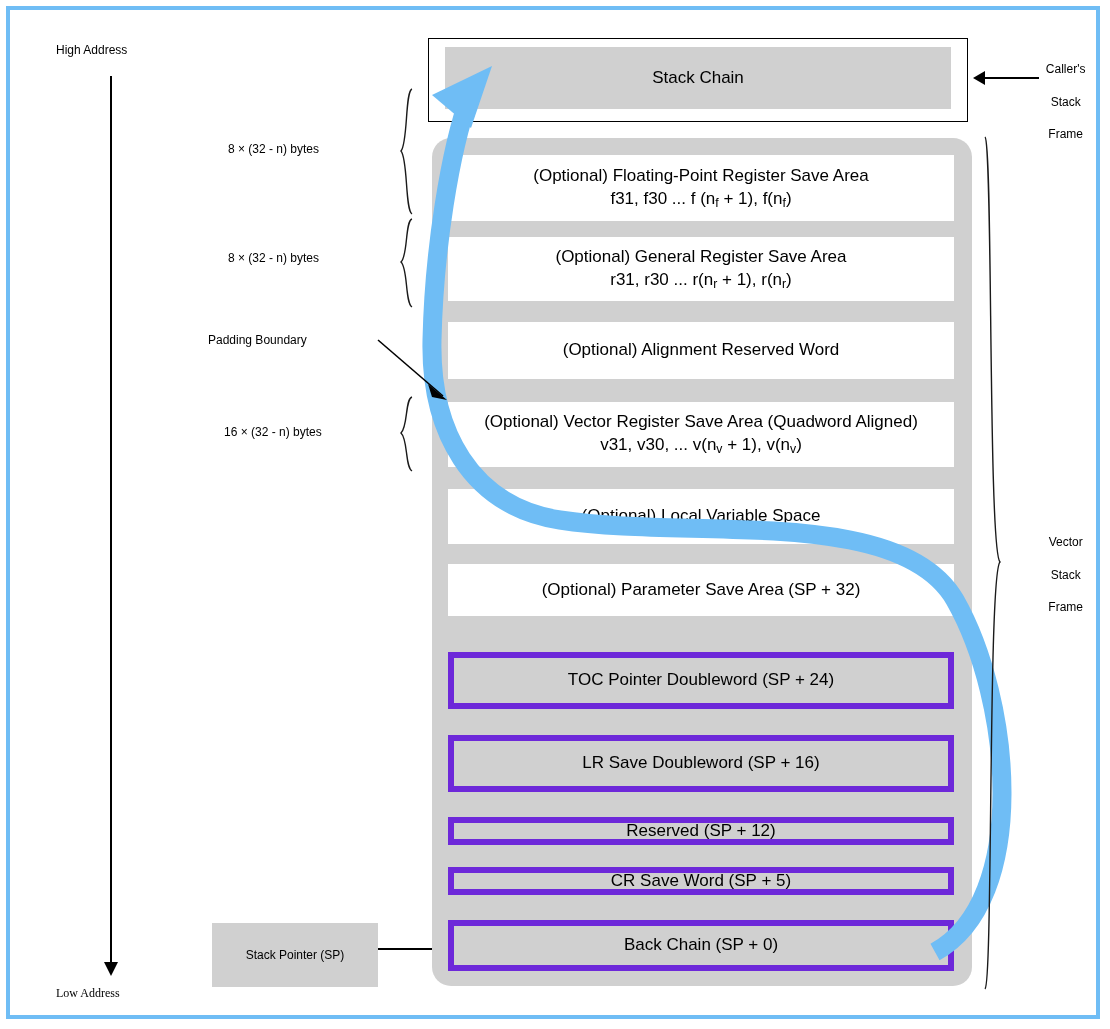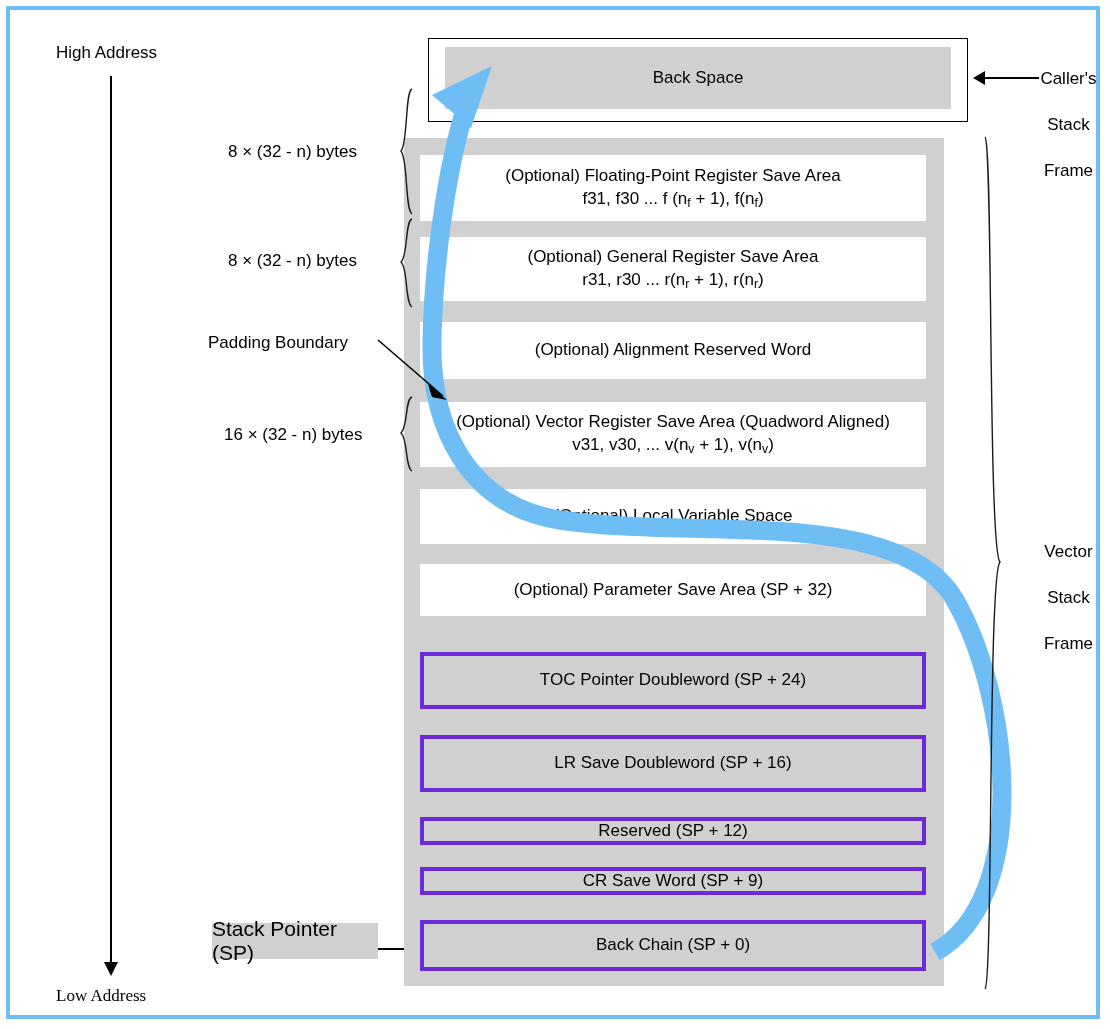--- a/index.html
+++ b/index.html
@@ -23,36 +23,37 @@
     height: 1013px;
     border: 4px solid #6fbdf5;
     box-sizing: border-box;
     pointer-events: none;
   }
 
   
   .txt {
     position: absolute;
     color: #000000;
-    font-size: 17px;
+    font-size: 12px;
     line-height: 1.35;
     white-space: pre;
   }
   .center-txt {
     text-align: center;
   }
 
   
   #frame-col {
     position: absolute;
-    left: 404px;
+    left: 432px;
     top: 138px;
     width: 540px;
     height: 848px;
     background: #d0d0d0;
+    border-radius: 19px;
   }
   #caller-outer {
     position: absolute;
     left: 428px;
     top: 38px;
     width: 540px;
     height: 84px;
     background: #ffffff;
     border: 1.5px solid #000000;
     box-sizing: border-box;
@@ -76,21 +77,21 @@
     justify-content: center;
     text-align: center;
     font-size: 17px;
     color: #000;
   }
   .row.white {
     background: #ffffff;
   }
   .row.gray {
     background: #d0d0d0;
-    border: 4px solid #6d28d9;
+    border: 6px solid #6d28d9;
   }
   .row-label {
     display: block;
     line-height: 1.35;
   }
   sub {
     font-size: 0.72em;
     vertical-align: -0.25em;
   }
 
@@ -113,26 +114,26 @@
     border-right: 7px solid transparent;
     border-top: 14px solid #000000;
   }
 
   
   #sp-box {
     position: absolute;
     left: 212px;
     top: 923px;
     width: 166px;
-    height: 36px;
+    height: 64px;
     background: #d0d0d0;
     display: flex;
     align-items: center;
     justify-content: center;
-    font-size: 21px;
+    font-size: 12px;
   }
   #sp-line {
     position: absolute;
     left: 378px;
     top: 948px;
     width: 58px;
     height: 2px;
     background: #000000;
   }
   #sp-head {
@@ -199,21 +200,21 @@
   <div class="txt" style="left:208px; top:332px;">Padding Boundary</div>
 
   <div id="sp-box">
     <span>Stack Pointer (SP)</span>
   </div>
   <div id="sp-line"></div>
   <div id="sp-head"></div>
 
   <div id="caller-outer">
     <div id="caller-inner" class="center-txt" style="display:flex;align-items:center;justify-content:center;font-size:17px;">
-      <span>Back Space</span>
+      <span>Stack Chain</span>
     </div>
   </div>
 
   <div id="caller-line"></div>
   <div id="caller-head"></div>
 
   <div class="txt center-txt" style="left:1020px; top:45px; width:78px; text-align:center;">
     <span>Caller's</span><br>
     <span>Stack</span><br>
     <span>Frame</span>
@@ -264,21 +265,21 @@
           <span class="row-label">LR Save Doubleword (SP + 16)</span>
         </div>
       </div>
       <div class="row gray" style="top: 679px; height: 28px;">
         <div>
           <span class="row-label">Reserved (SP + 12)</span>
         </div>
       </div>
       <div class="row gray" style="top: 729px; height: 28px;">
         <div>
-          <span class="row-label">CR Save Word (SP + 9)</span>
+          <span class="row-label">CR Save Word (SP + 5)</span>
         </div>
       </div>
       <div class="row gray" style="top: 782px; height: 51px;">
         <div>
           <span class="row-label">Back Chain (SP + 0)</span>
         </div>
       </div>
     </div>
 
   <div class="txt center-txt" style="left:1020px; top:518px; width:78px; text-align:center;">

